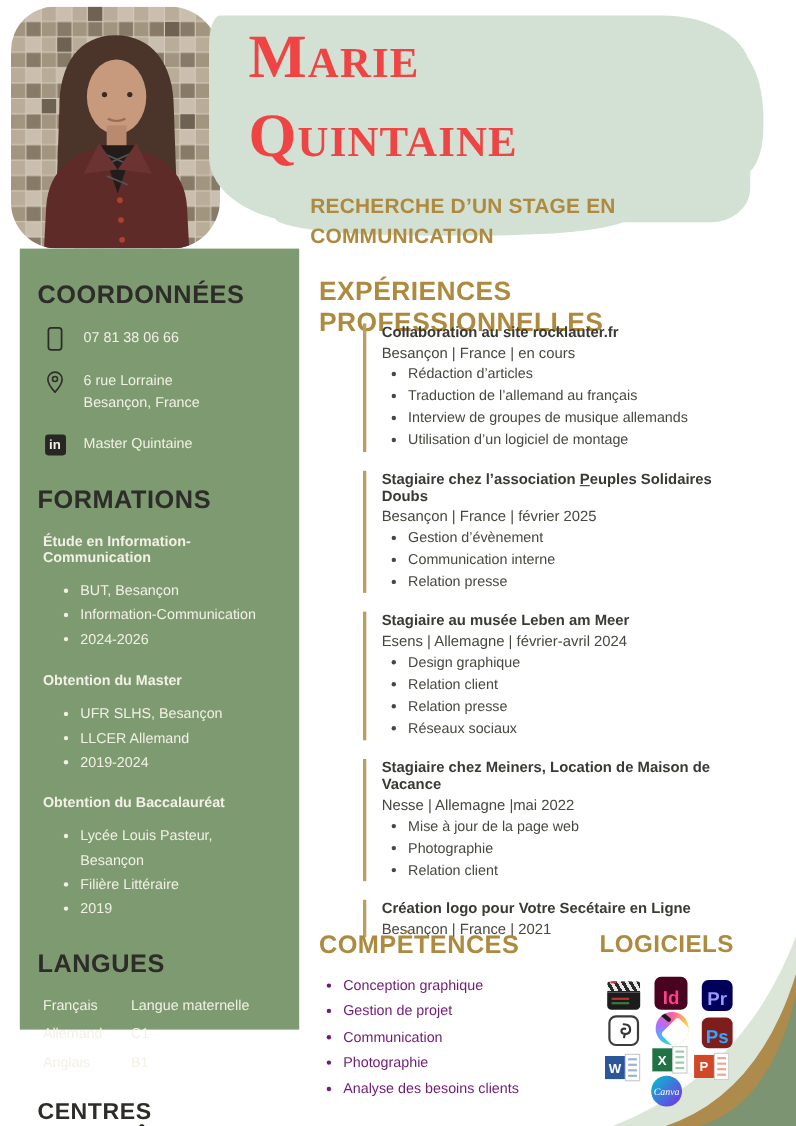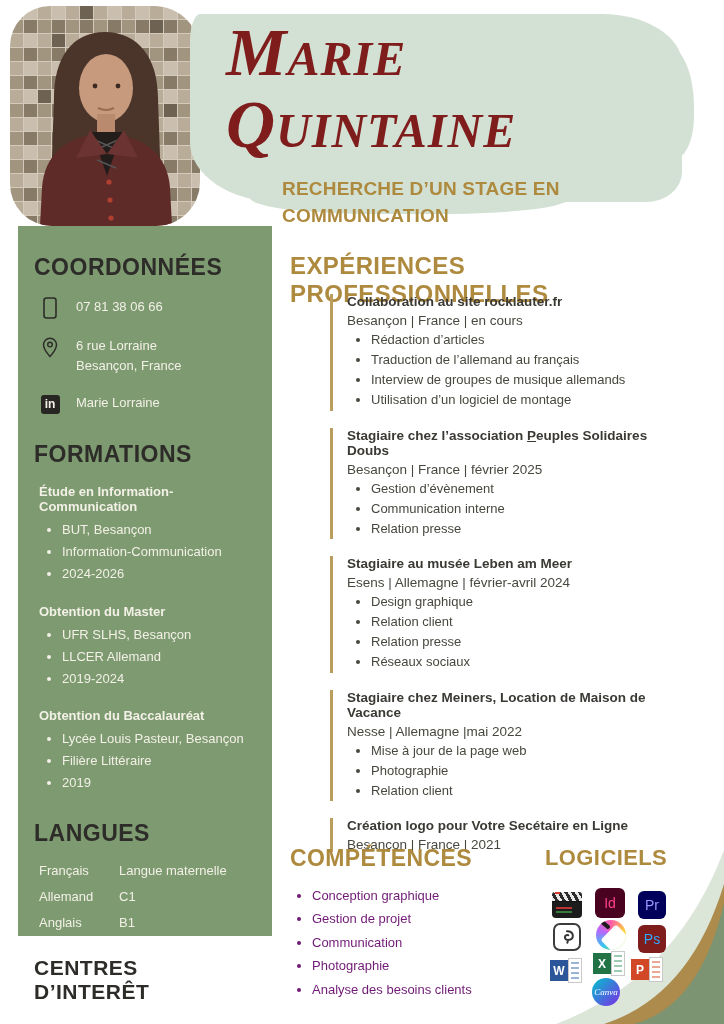--- a/index.html
+++ b/index.html
@@ -12,57 +12,57 @@
   
   .photo{position:absolute;left:10px;top:6px;width:190px;height:220px;
     border-radius:40px 46px 44px 42px;overflow:hidden;}
   
   .splash{position:absolute;left:190px;top:14px;width:492px;height:188px;
     background:#d3e1d4;border-radius:10px 80px 36px 90px / 28px 50px 30px 60px;}
   .splash::after{content:"";position:absolute;right:-12px;top:28px;width:58px;height:118px;
     background:#d3e1d4;border-radius:50% 60% 40% 50%;}
   .splash::before{content:"";position:absolute;left:60px;bottom:-12px;width:320px;height:40px;
     background:#d3e1d4;border-radius:40%;}
-  .name{position:absolute;left:226px;top:16px;color:#7f1d1d;
+  .name{position:absolute;left:226px;top:16px;color:#ef4444;
     font-family:"Liberation Serif",serif;font-weight:700;font-variant:small-caps;
-    font-size:68px;line-height:72px;letter-spacing:1px;font-style:italic;}
+    font-size:56px;line-height:72px;letter-spacing:1px;}
   .subtitle{position:absolute;left:282px;top:176px;width:310px;
     font-size:19px;font-weight:700;color:#ae8a3e;line-height:1.4;letter-spacing:0.2px;}
   
   .sidebar{position:absolute;left:18px;top:226px;width:254px;height:710px;
     background:#7d9a71;box-sizing:border-box;padding:28px 16px 0;color:#f3f0e6;}
   .side-h{font-size:23px;font-weight:700;color:#2d2c28;letter-spacing:0.5px;margin:0 0 16px;}
   .c-row{display:flex;gap:15px;align-items:flex-start;margin:0 0 17px;padding-left:5px;
     font-size:13px;line-height:1.55;}
   .c-icon{width:22px;height:22px;flex:0 0 22px;display:flex;align-items:center;justify-content:center;text-align:center;}
   .li-badge{width:19px;height:19px;background:#272622;color:#f3f0e6;border-radius:3px;
     font-size:12px;font-weight:700;display:flex;align-items:center;justify-content:center;}
   .mt{margin-top:26px;}
   .f-group{margin:0 0 18px;padding-left:5px;}
   .f-title{font-weight:700;font-size:13px;margin-bottom:5px;}
-  .side-ul{margin:1px;padding-left:22px;font-size:13px;line-height:1.7;}
+  .side-ul{margin:12px;padding-left:22px;font-size:13px;line-height:1.7;}
   .lang-row{display:flex;font-size:13px;margin:0 0 11px;padding-left:5px;}
   .lang-name{width:80px;flex:0 0 80px;}
   
   .section-h{position:absolute;font-weight:700;color:#ae8a3e;letter-spacing:0.4px;margin:0;}
   #exp-h{left:290px;top:252px;font-size:24px;}
   .exp-list{position:absolute;left:330px;top:294px;width:360px;}
   .exp{border-left:3px solid #bb9d5e;padding-left:14px;margin-bottom:17px;color:#48473f;}
   .exp-title{font-size:13.5px;font-weight:700;color:#3a3934;}
   .u{text-decoration:underline;}
   .exp-meta{font-size:13.5px;margin:4px 0 2px;}
   .exp ul{margin:2px 0 0;padding-left:24px;font-size:13px;line-height:1.55;}
   #comp-h{left:290px;top:845px;font-size:23px;}
   .comp-list{position:absolute;left:294px;top:884px;margin:0;padding-left:18px;
     font-size:13px;line-height:1.8;color:#701a75;}
   #log-h{left:545px;top:845px;font-size:22px;}
   
   .app{position:absolute;width:28px;height:28px;}
-  .adobe{border-radius:6px;display:flex;align-items:center;justify-content:center;
-    font-weight:400;font-size:14px;}
+  .adobe{border-radius:6px;display:flex;align-items:flex-end;justify-content:center;
+    font-weight:700;font-size:17px;}
   .indesign{background:#49021f;color:#ff408c;}
   .premiere{background:#00005b;color:#9999ff;}
   .photoshop{background:#7f1d1d;color:#31a8ff;}
   .clapper{width:30px;height:26px;}
   .clap-top{height:9px;background:repeating-linear-gradient(60deg,#e8e8e8 0 3px,#2a2a2a 3px 6px);
     border-radius:3px 3px 0 0;border-bottom:1px solid #111;}
   .clap-top i{display:block;width:5px;height:2px;background:#d43b2f;margin:1px 0 0 3px;}
   .clap-body{height:16px;background:#1c1c1c;border-radius:0 0 4px 4px;position:relative;}
   .clap-body::after{content:"";position:absolute;left:4px;top:5px;width:16px;height:2px;background:#b33;box-shadow:0 4px 0 #3a7a3a;}
   .csp{background:#fff;border:2px solid #3c3c3c;border-radius:7px;box-sizing:border-box;
@@ -163,21 +163,21 @@
       <span>6 rue Lorraine</span><br>
       <span>Besançon, France</span>
     </span>
   </div>
 
 
   <div class="c-row">
     <span class="c-icon">
       <span class="li-badge">in</span>
     </span>
-    <span>Marie Lorraine</span>
+    <span>Master Quintaine</span>
   </div>
 
   <h2 class="side-h mt">FORMATIONS</h2>
   <div>
 
       <div class="f-group">
         <div class="f-title">Étude en Information-Communication</div>
         <ul class="side-ul">
 
         <li>BUT, Besançon</li>

